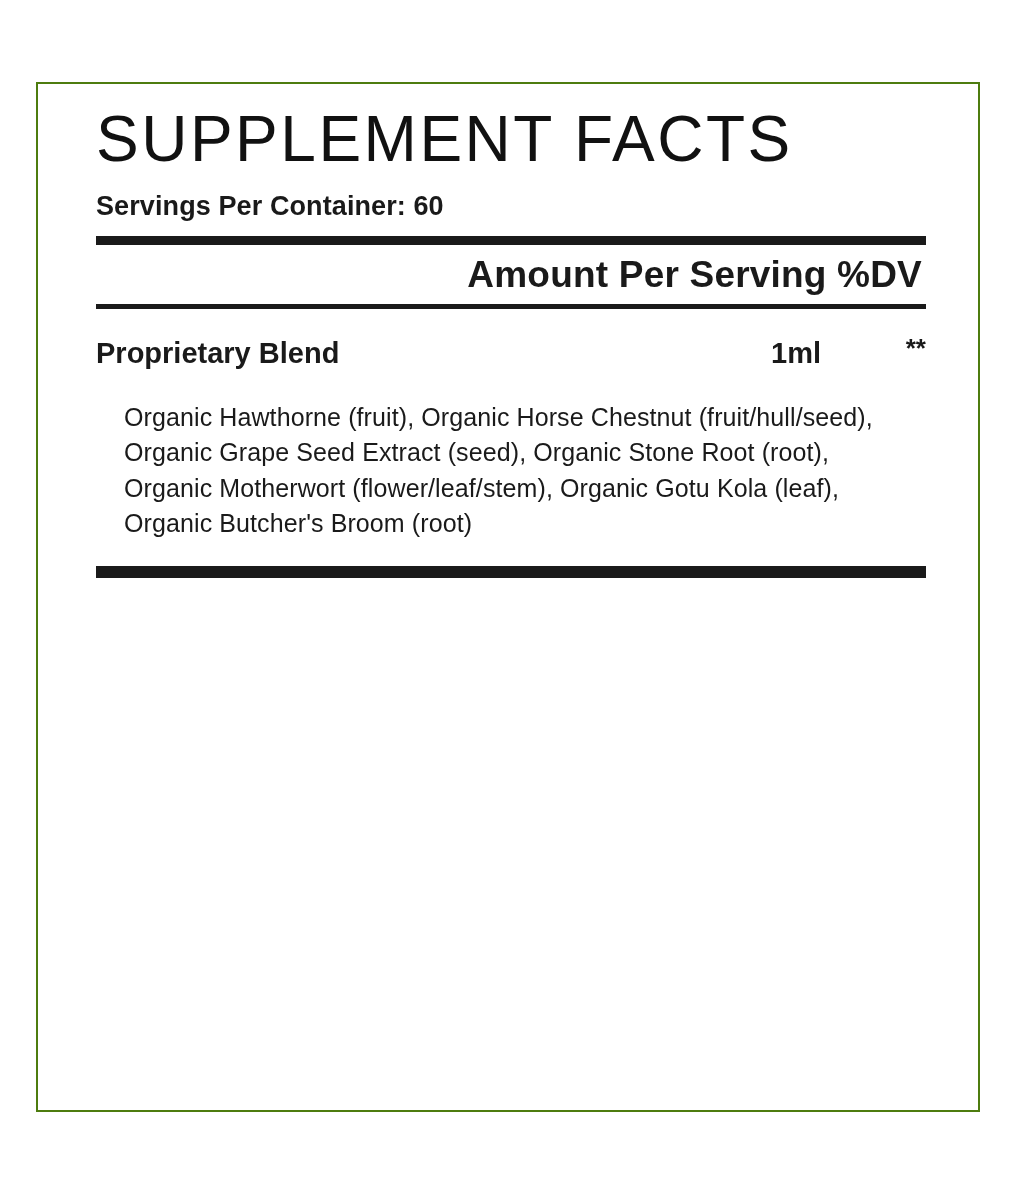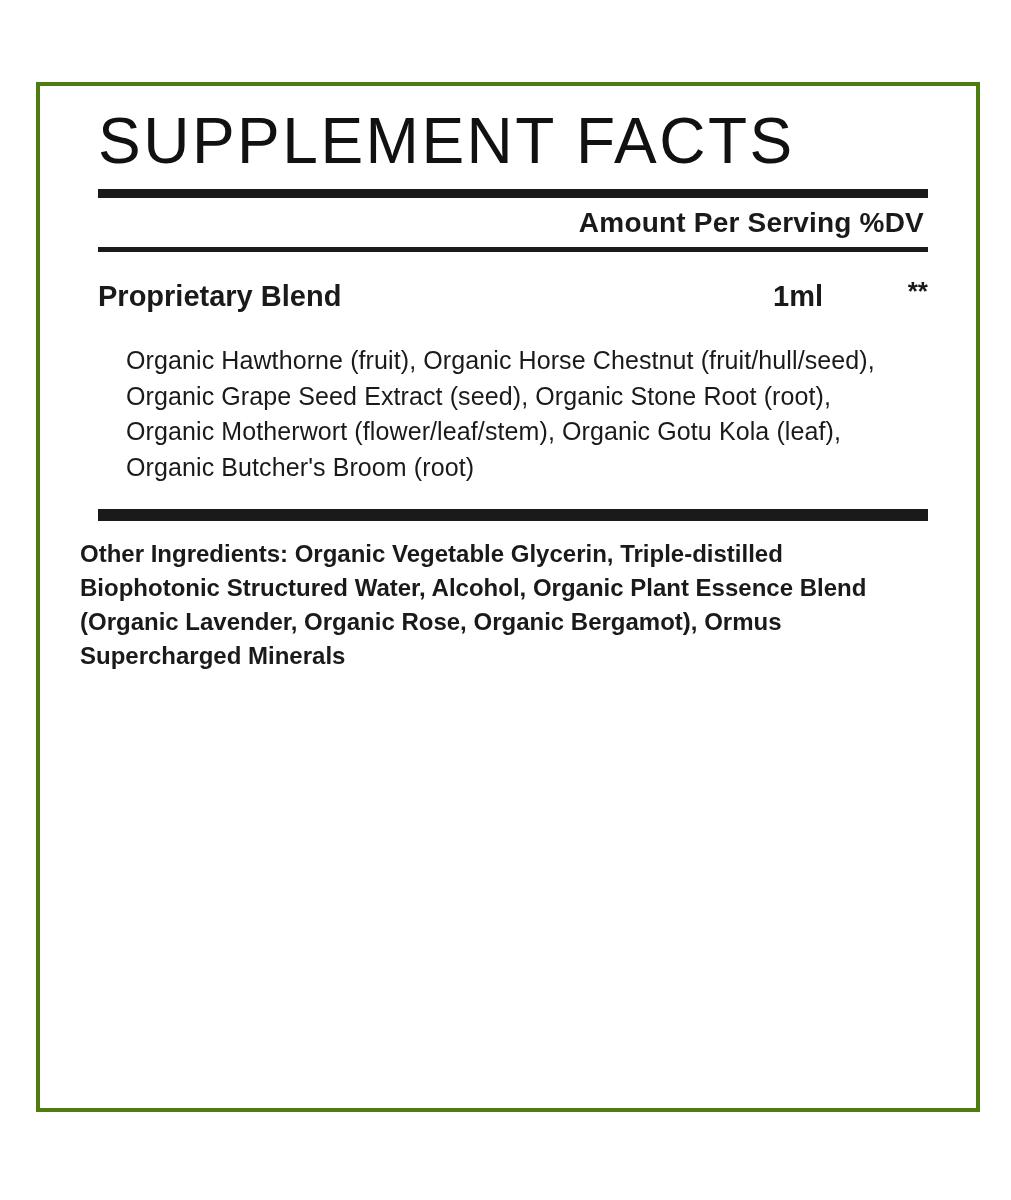--- a/index.html
+++ b/index.html
@@ -23,21 +23,21 @@
     height: 1200px;
     background: #ffffff;
   }
   .panel {
     position: absolute;
     left: 36px;
     top: 82px;
     width: 944px;
     height: 1030px;
     background: #ffffff;
-    border: 4px solid #4d7c0f;
+    border: 2px solid #4d7c0f;
     box-sizing: border-box;
   }
   .inner {
     position: absolute;
     left: 58px;
     top: 22px;
     width: 830px;
   }
   .title {
     font-size: 64px;
@@ -68,21 +68,21 @@
   }
   .rule-thin {
     height: 3px;
     background: #1a1a1a;
     margin: 0;
   }
   .amount-row {
     display: flex;
     justify-content: flex-end;
     align-items: baseline;
-    font-size: 28px;
+    font-size: 37px;
     font-weight: bold;
     padding: 9px 4px 8px 0;
     letter-spacing: 0.2px;
   }
   .blend-row {
     display: flex;
     align-items: baseline;
     padding: 28px 0 4px 0;
   }
   .blend-name {
@@ -132,20 +132,21 @@
 </head>
 <body>
 
 <div class="page">
   <div class="panel">
     <div class="inner">
 
       <div class="title">SUPPLEMENT FACTS</div>
 
 
+      <div class="serving-line">Servings Per Container: 60</div>
 
       <div class="rule-thick"></div>
 
       <div class="amount-row">
         <span>Amount Per Serving %DV</span>
       </div>
 
       <div class="rule-medium"></div>
 
       <div class="blend-row">
@@ -154,17 +155,16 @@
         <span class="blend-dv">**</span>
       </div>
 
       <div class="ingredient-list">Organic Hawthorne (fruit), Organic Horse Chestnut (fruit/hull/seed), Organic Grape Seed Extract (seed), Organic Stone Root (root), Organic Motherwort (flower/leaf/stem), Organic Gotu Kola (leaf), Organic Butcher's Broom (root)</div>
 
       <div class="rule-thick"></div>
 
 
       <div class="rule-thin"></div>
 
-      <div class="other-ing">Other Ingredients: Organic Vegetable Glycerin, Triple-distilled Biophotonic Structured Water, Alcohol, Organic Plant Essence Blend (Organic Lavender, Organic Rose, Organic Bergamot), Ormus Supercharged Minerals</div>
 
     </div>
   </div>
 </div>
 
 </body></html>

